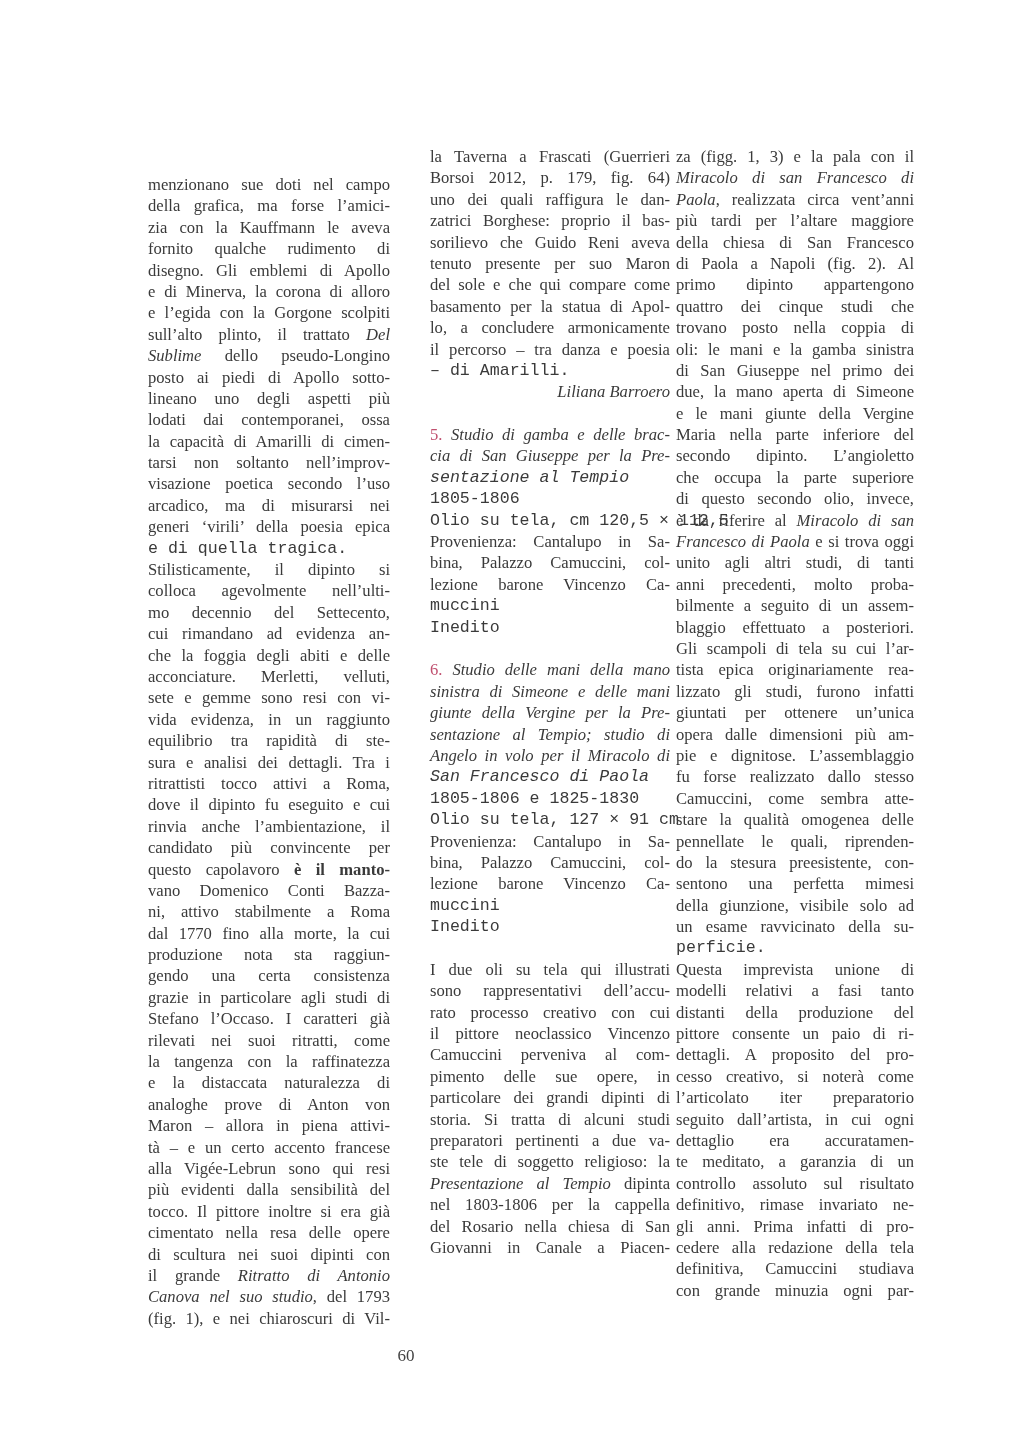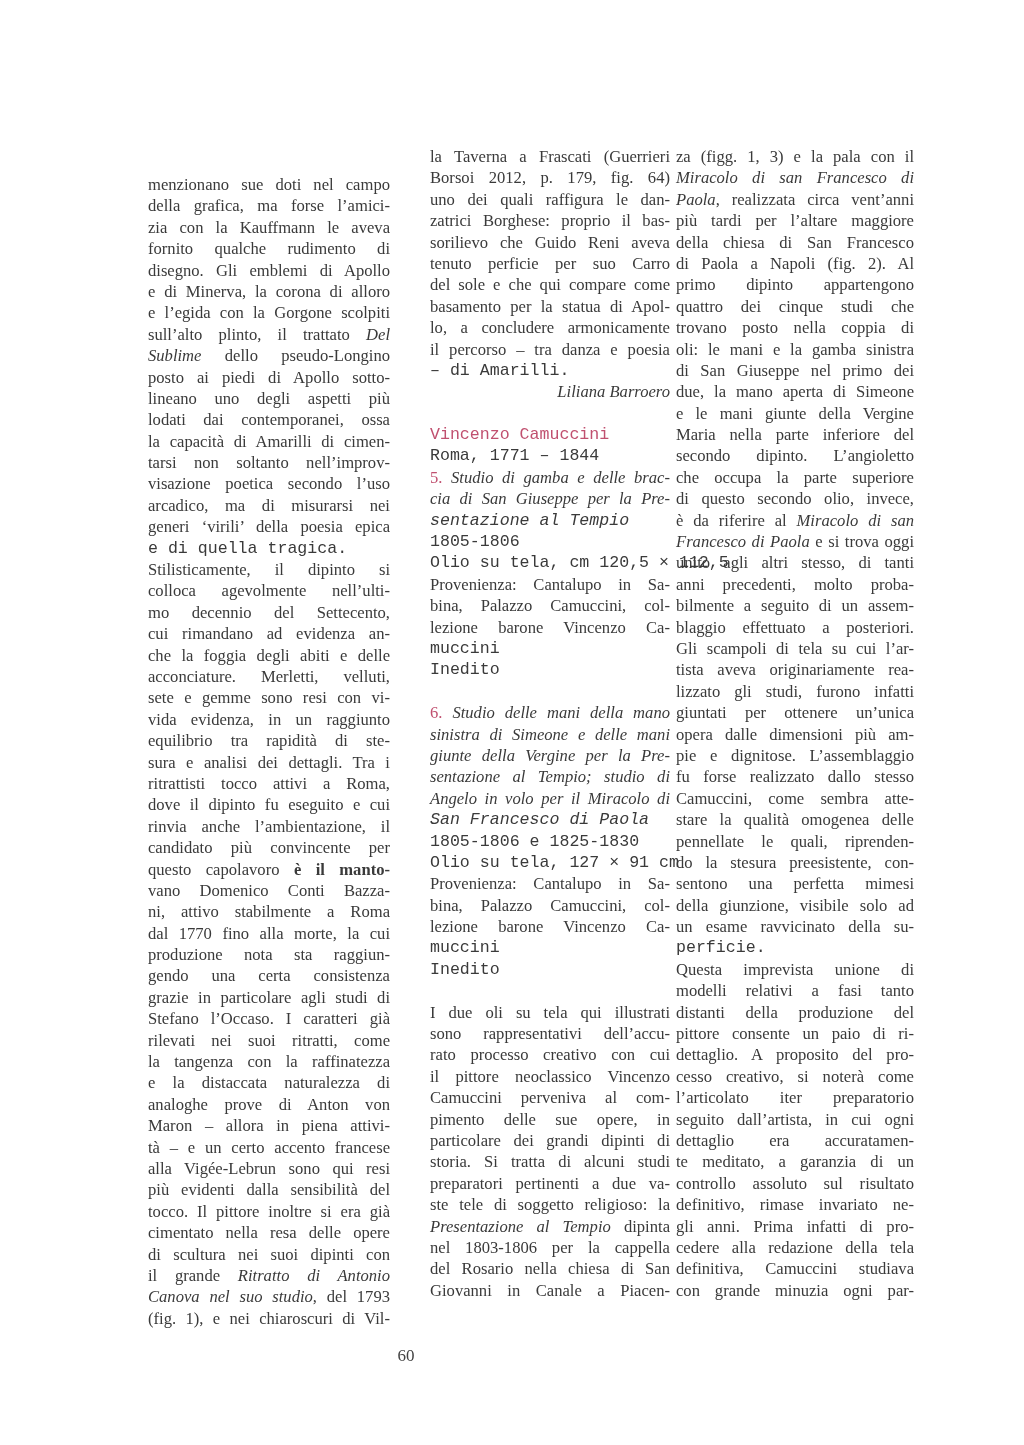--- a/index.html
+++ b/index.html
@@ -79,34 +79,30 @@
   <span class="ln">(fig. 1), e nei chiaroscuri di Vil-</span>
 </div>
 
 <div class="col" id="col2">
   <div>
     <span class="ln">la Taverna a Frascati (Guerrieri</span>
     <span class="ln">Borsoi 2012, p. 179, fig. 64)</span>
     <span class="ln">uno dei quali raffigura le dan-</span>
     <span class="ln">zatrici Borghese: proprio il bas-</span>
     <span class="ln">sorilievo che Guido Reni aveva</span>
-    <span class="ln">tenuto perficie per suo Carro</span>
+    <span class="ln">tenuto presente per suo Maron</span>
     <span class="ln">del sole e che qui compare come</span>
     <span class="ln">basamento per la statua di Apol-</span>
     <span class="ln">lo, a concludere armonicamente</span>
     <span class="ln">il percorso – tra danza e poesia</span>
     <span class="ln last">– di Amarilli.</span>
     <span class="ln right it">Liliana Barroero</span>
   </div>
   <div class="gap"></div>
 
-  <div>
-    <span class="ln last pink">Vincenzo Camuccini</span>
-    <span class="ln last">Roma, 1771 – 1844</span>
-  </div>
 
   <div>
     <span class="ln"><span class="pink">5.</span><i> Studio di gamba e delle brac-</i></span>
     <span class="ln it">cia di San Giuseppe per la Pre-</span>
     <span class="ln last it">sentazione al Tempio</span>
     <span class="ln last">1805-1806</span>
     <span class="ln last">Olio su tela, cm 120,5 × 112,5</span>
     <span class="ln">Provenienza: Cantalupo in Sa-</span>
     <span class="ln">bina, Palazzo Camuccini, col-</span>
     <span class="ln">lezione barone Vincenzo Ca-</span>
@@ -163,44 +159,44 @@
   <span class="ln">oli: le mani e la gamba sinistra</span>
   <span class="ln">di San Giuseppe nel primo dei</span>
   <span class="ln">due, la mano aperta di Simeone</span>
   <span class="ln">e le mani giunte della Vergine</span>
   <span class="ln">Maria nella parte inferiore del</span>
   <span class="ln">secondo  dipinto. L’angioletto</span>
   <span class="ln">che occupa la parte superiore</span>
   <span class="ln">di questo secondo olio, invece,</span>
   <span class="ln"><span>è da riferire al </span><i>Miracolo di san</i></span>
   <span class="ln"><i>Francesco di Paola</i><span> e si trova oggi</span></span>
-  <span class="ln">unito agli altri stesso, di tanti</span>
+  <span class="ln">unito agli altri studi, di tanti</span>
   <span class="ln">anni precedenti, molto proba-</span>
   <span class="ln">bilmente a seguito di un assem-</span>
   <span class="ln">blaggio effettuato a posteriori.</span>
   <span class="ln">Gli scampoli di tela su cui l’ar-</span>
-  <span class="ln">tista aveva originariamente rea-</span>
+  <span class="ln">tista epica originariamente rea-</span>
   <span class="ln">lizzato gli studi, furono infatti</span>
   <span class="ln">giuntati per ottenere un’unica</span>
   <span class="ln">opera dalle dimensioni più am-</span>
   <span class="ln">pie e dignitose. L’assemblaggio</span>
   <span class="ln">fu forse realizzato dallo stesso</span>
   <span class="ln">Camuccini, come sembra atte-</span>
   <span class="ln">stare la qualità omogenea delle</span>
   <span class="ln">pennellate le quali, riprenden-</span>
   <span class="ln">do la stesura preesistente, con-</span>
   <span class="ln">sentono una perfetta mimesi</span>
   <span class="ln">della giunzione, visibile solo ad</span>
   <span class="ln">un esame ravvicinato della su-</span>
   <span class="ln last">perficie.</span>
   <span class="ln">Questa imprevista unione di</span>
   <span class="ln">modelli relativi a fasi tanto</span>
   <span class="ln">distanti della produzione del</span>
   <span class="ln">pittore consente un paio di ri-</span>
-  <span class="ln">dettaglio. A proposito del pro-</span>
+  <span class="ln">dettagli. A proposito del pro-</span>
   <span class="ln">cesso creativo, si noterà come</span>
   <span class="ln">l’articolato iter preparatorio</span>
   <span class="ln">seguito dall’artista, in cui ogni</span>
   <span class="ln">dettaglio era accuratamen-</span>
   <span class="ln">te meditato, a garanzia di un</span>
   <span class="ln">controllo assoluto sul risultato</span>
   <span class="ln">definitivo, rimase invariato ne-</span>
   <span class="ln">gli anni. Prima infatti di pro-</span>
   <span class="ln">cedere alla redazione della tela</span>
   <span class="ln">definitiva, Camuccini studiava</span>

